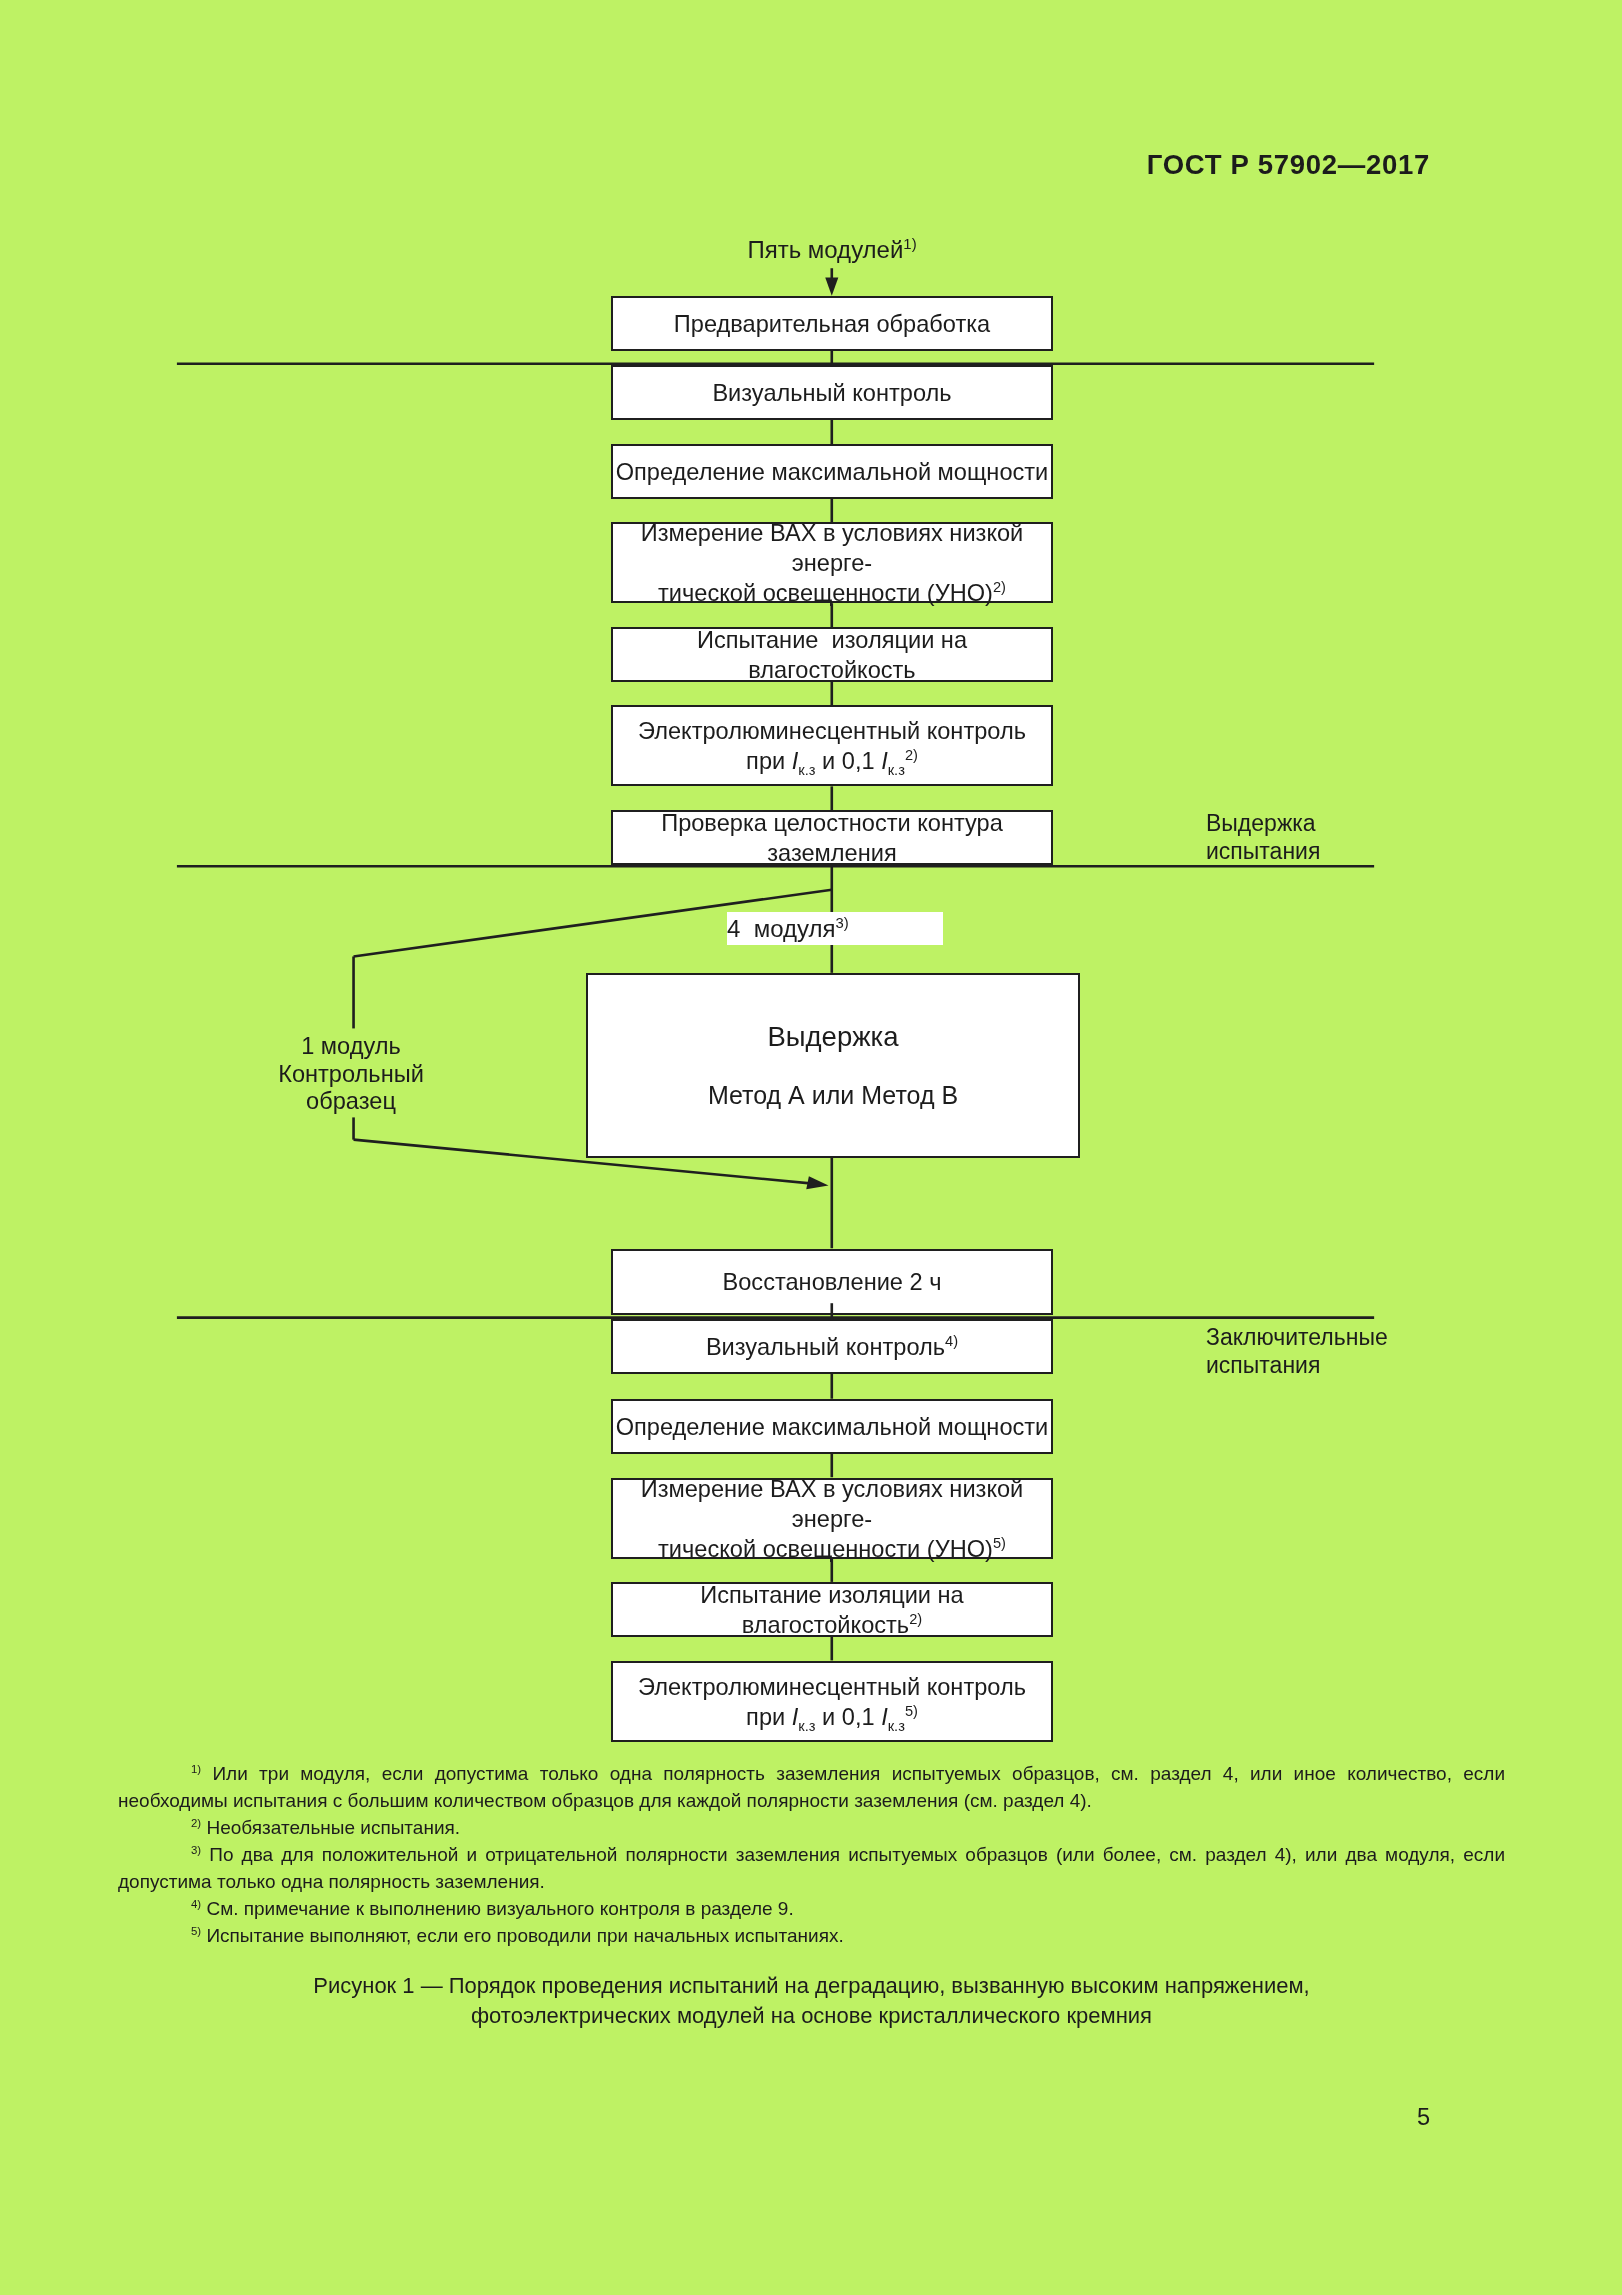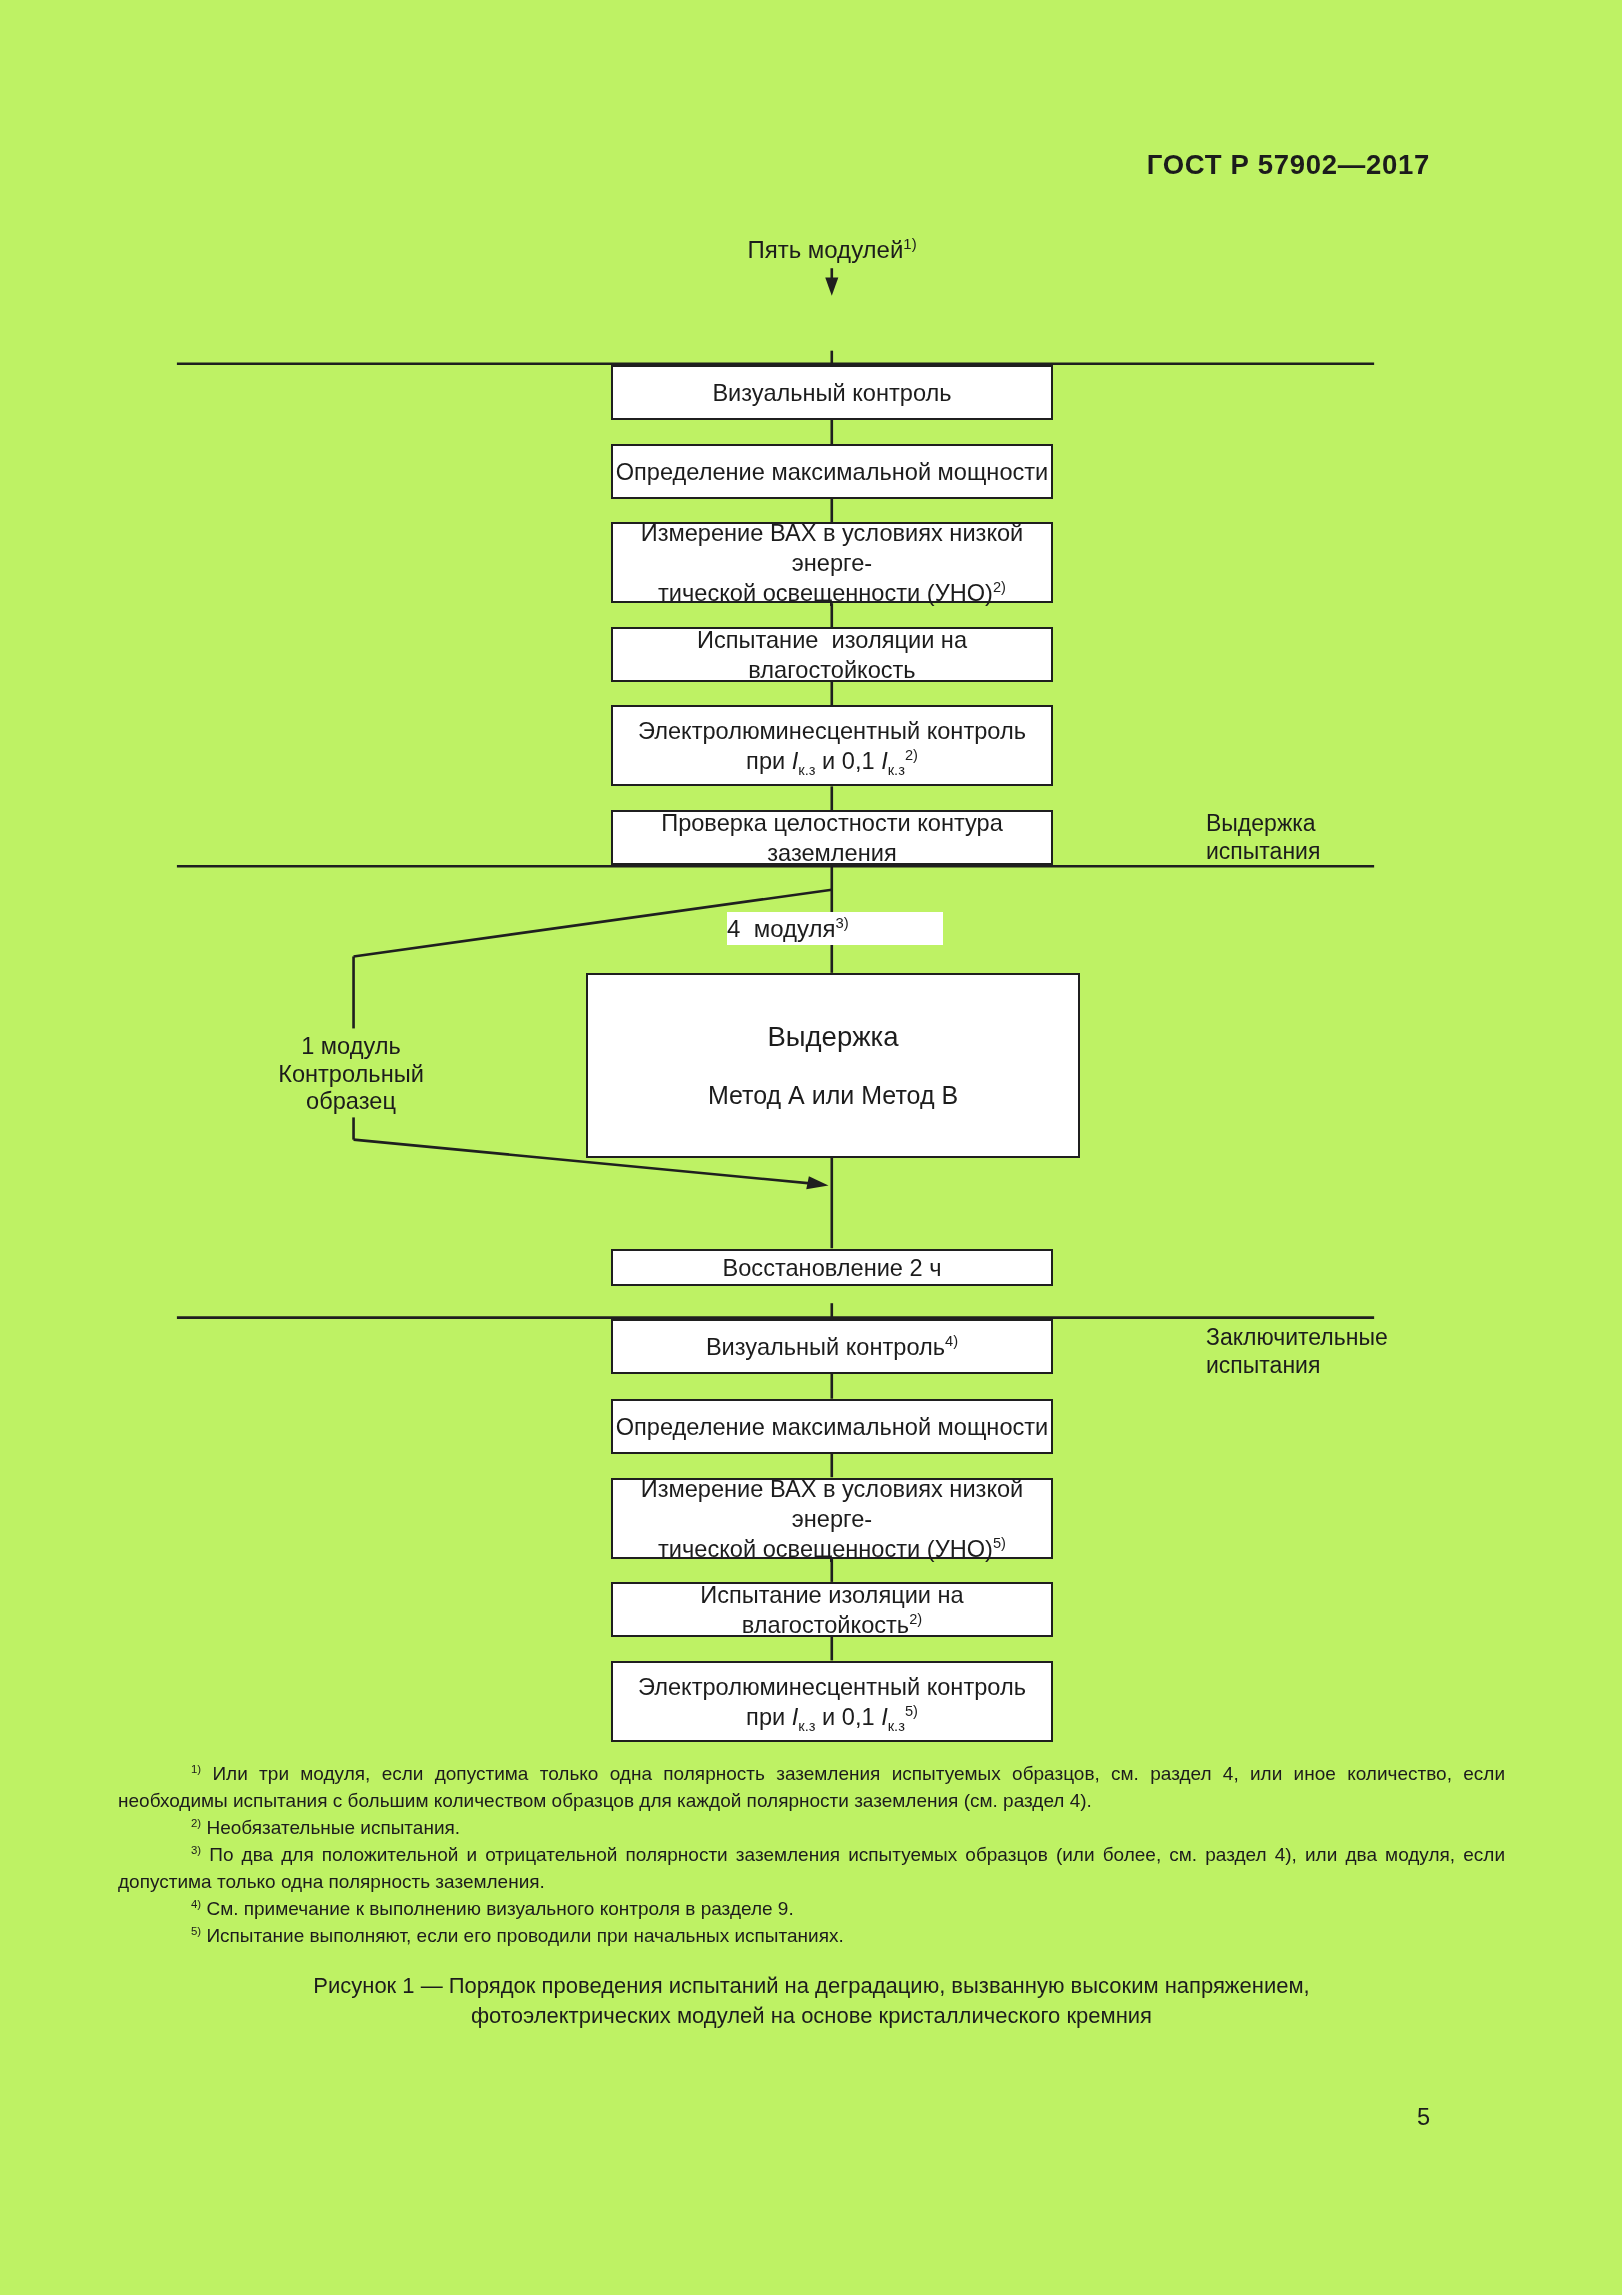--- a/index.html
+++ b/index.html
@@ -76,20 +76,23 @@
     <g fill="#1f1f1f" stroke="none">
 
       <polygon points="1271,452 1261,424 1281,424"></polygon>
 
       <polygon points="1266,1812 1232,1818 1236,1798"></polygon>
     </g>
   </svg>
 
   <div class="entry-label"><span>Пять модулей</span><sup>1)</sup></div>
 
+  <div class="fbox" style="top:296px;height:55px">
+    <div class="bl">Предварительная обработка</div>
+  </div>
   <div class="fbox" style="top:365px;height:55px">
     <div class="bl">Визуальный контроль</div>
   </div>
   <div class="fbox" style="top:444px;height:55px">
     <div class="bl">Определение максимальной мощности</div>
   </div>
   <div class="fbox" style="top:522px;height:81px">
     <div class="bl">Измерение ВАХ в условиях низкой энерге-</div>
     <div class="bl"><span>тической освещенности (УНО)</span><sup>2)</sup></div>
   </div>
@@ -115,21 +118,21 @@
     <div>1 модуль</div>
     <div>Контрольный</div>
     <div>образец</div>
   </div>
 
   <div class="fbox hold" style="top:973px;height:185px">
     <div class="bl h1">Выдержка</div>
     <div class="bl h2">Метод А или Метод В</div>
   </div>
 
-  <div class="fbox" style="top:1249px;height:37px">
+  <div class="fbox" style="top:1249px;height:66px">
     <div class="bl">Восстановление 2 ч</div>
   </div>
 
   <div class="stage stage-final">
     <div>Заключительные</div>
     <div>испытания</div>
   </div>
 
   <div class="fbox" style="top:1319px;height:55px">
     <div class="bl"><span>Визуальный контроль</span><sup>4)</sup></div>

